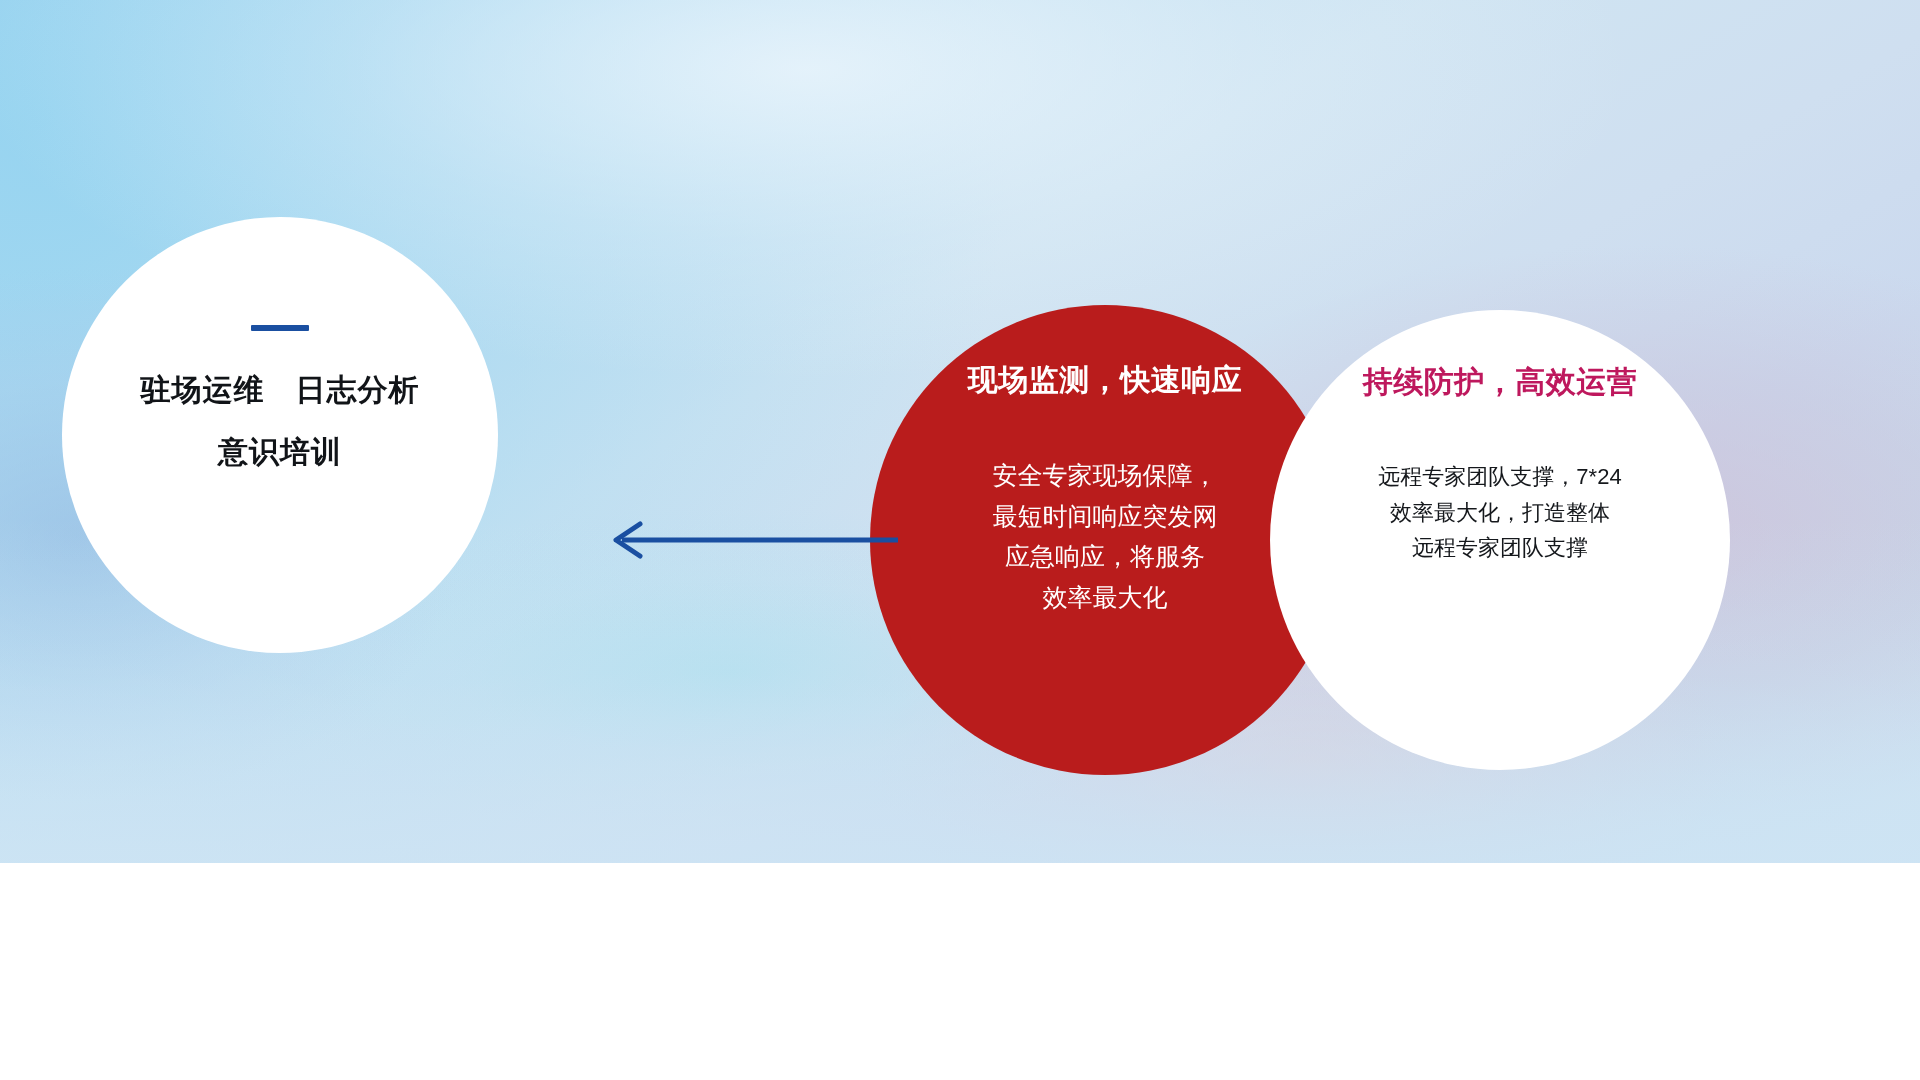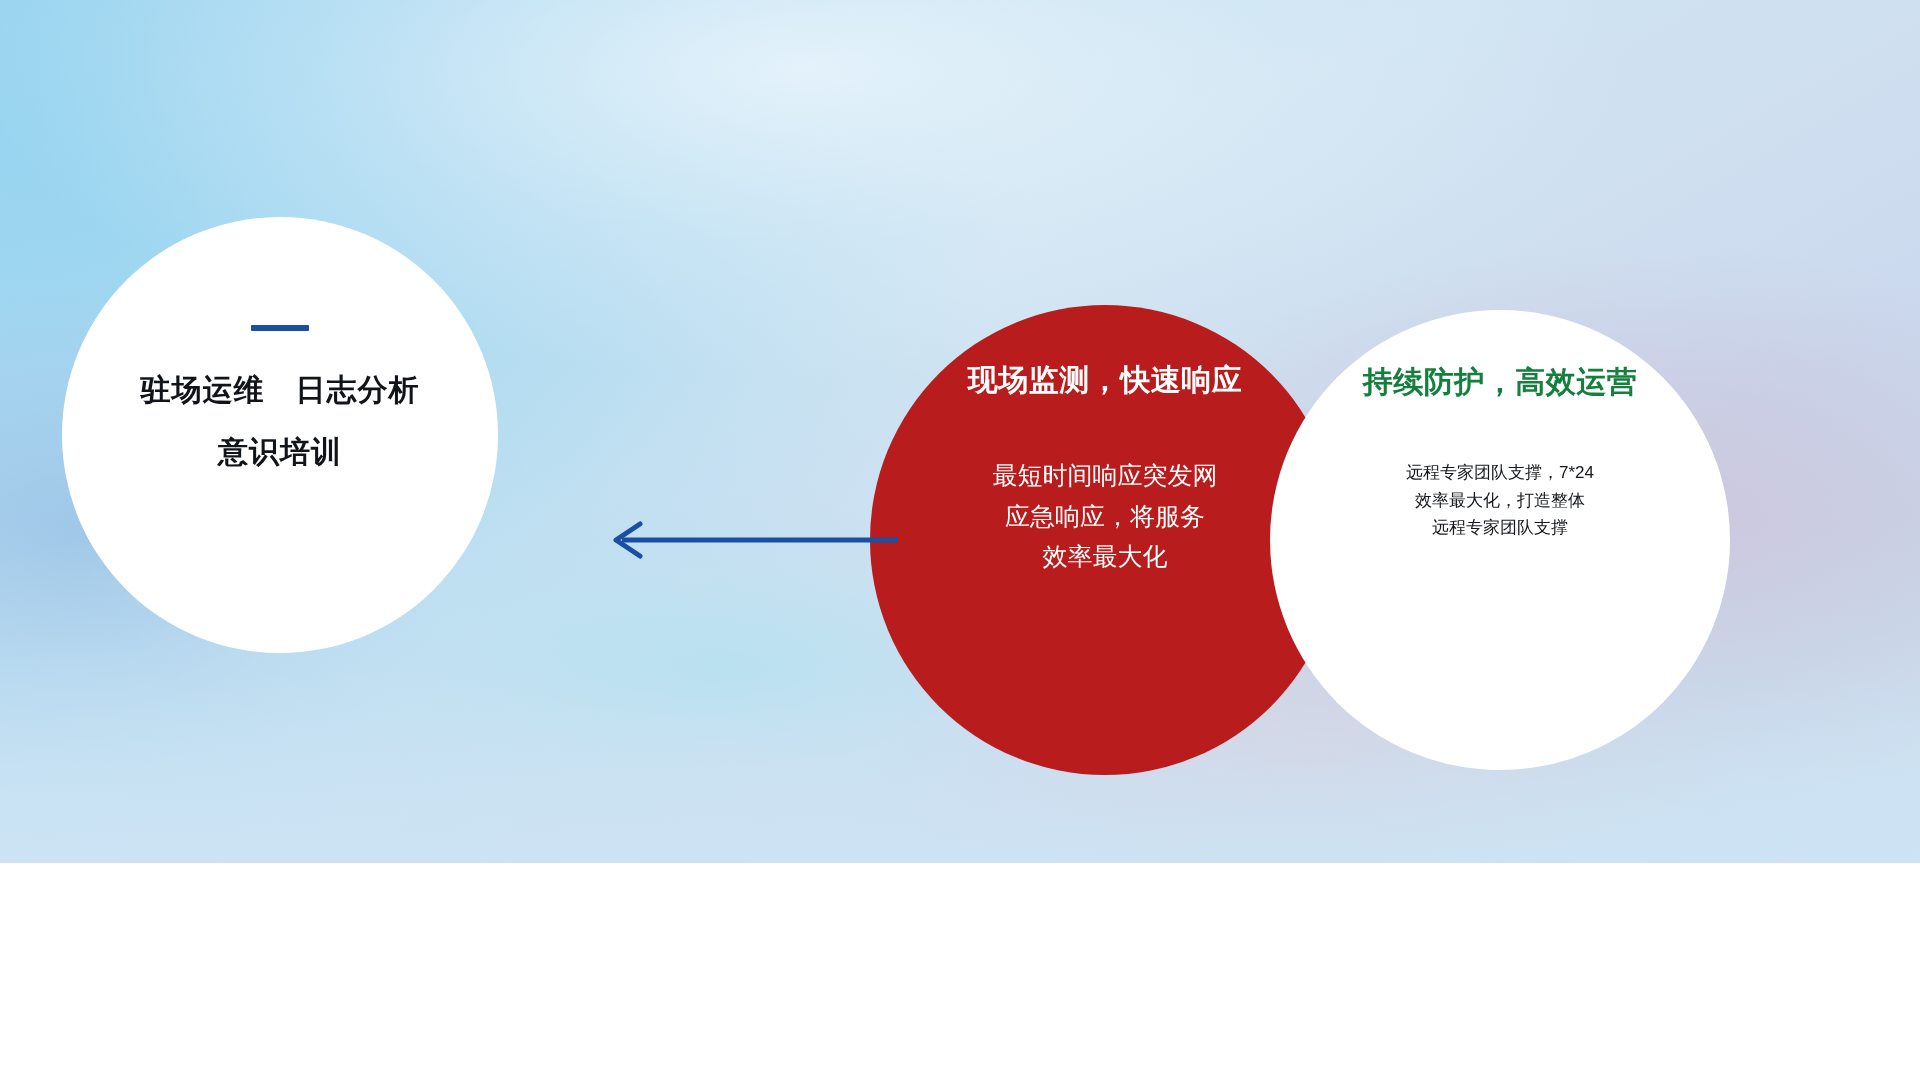--- a/index.html
+++ b/index.html
@@ -158,27 +158,27 @@
     position: absolute;
     left: 0; right: 0;
     top: 52px;
     text-align: center;
     padding: 0 30px;
     box-sizing: border-box;
   }
   .right-title {
     font-size: 30px;
     font-weight: bold;
-    color: #15803d;
+    color: #be185d;
     letter-spacing: 0.5px;
     margin-bottom: 56px;
     white-space: nowrap;
   }
   .right-body {
-    font-size: 17px;
+    font-size: 22px;
     color: #15181c;
     line-height: 1.62;
     font-weight: 400;
   }
 
   
   #connector-arrow {
     position: absolute;
     left: 600px;
     top: 518px;
@@ -213,20 +213,21 @@
     <svg width="300" height="44" viewBox="0 0 300 44">
       <line x1="298" y1="22" x2="22" y2="22" stroke="#1a4fa1" stroke-width="5" stroke-linecap="butt"></line>
       <polyline points="40,6 16,22 40,38" fill="none" stroke="#1a4fa1" stroke-width="5" stroke-linecap="round" stroke-linejoin="round"></polyline>
     </svg>
   </div>
 
   <div id="center-circle" class="circle circle-blue">
     <div class="center-inner">
       <div class="center-title">现场监测，快速响应</div>
       <div class="center-body">
+        <div>安全专家现场保障，</div>
         <div>最短时间响应突发网</div>
         <div>应急响应，将服务</div>
         <div>效率最大化</div>
       </div>
     </div>
   </div>
 
   <div id="right-circle" class="circle circle-white">
     <div class="right-inner">
       <div class="right-title">持续防护，高效运营</div>

